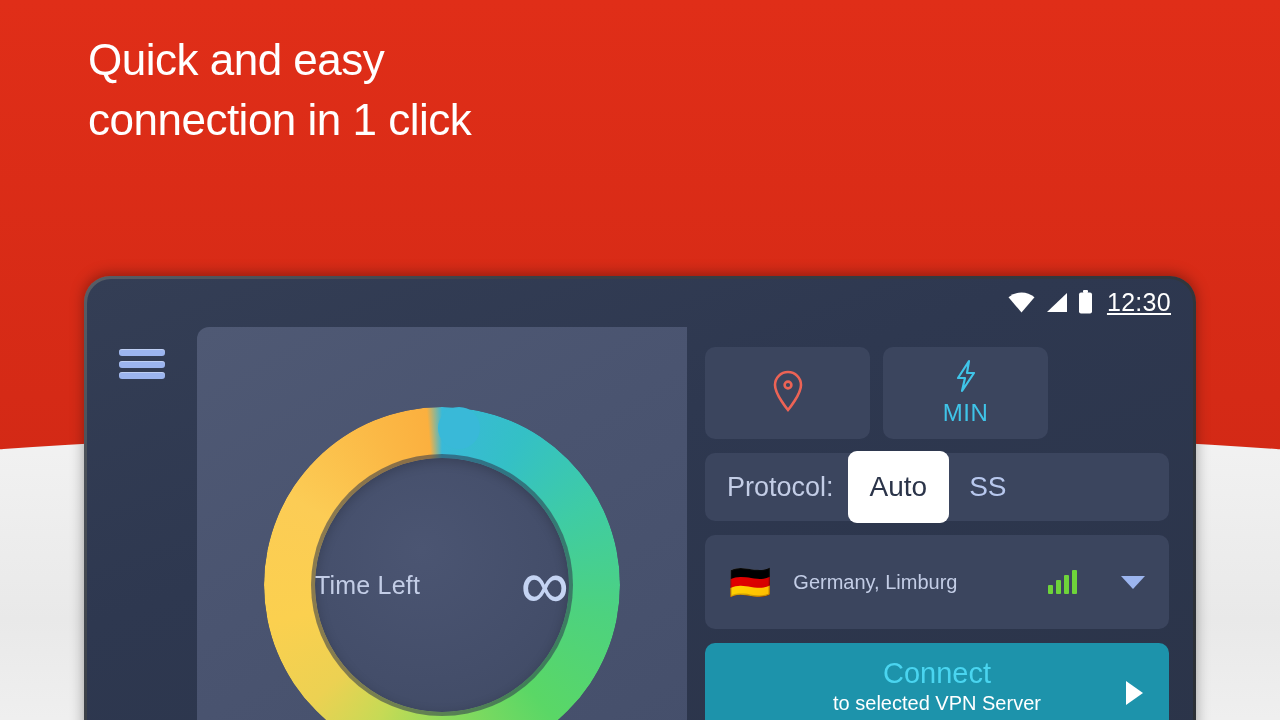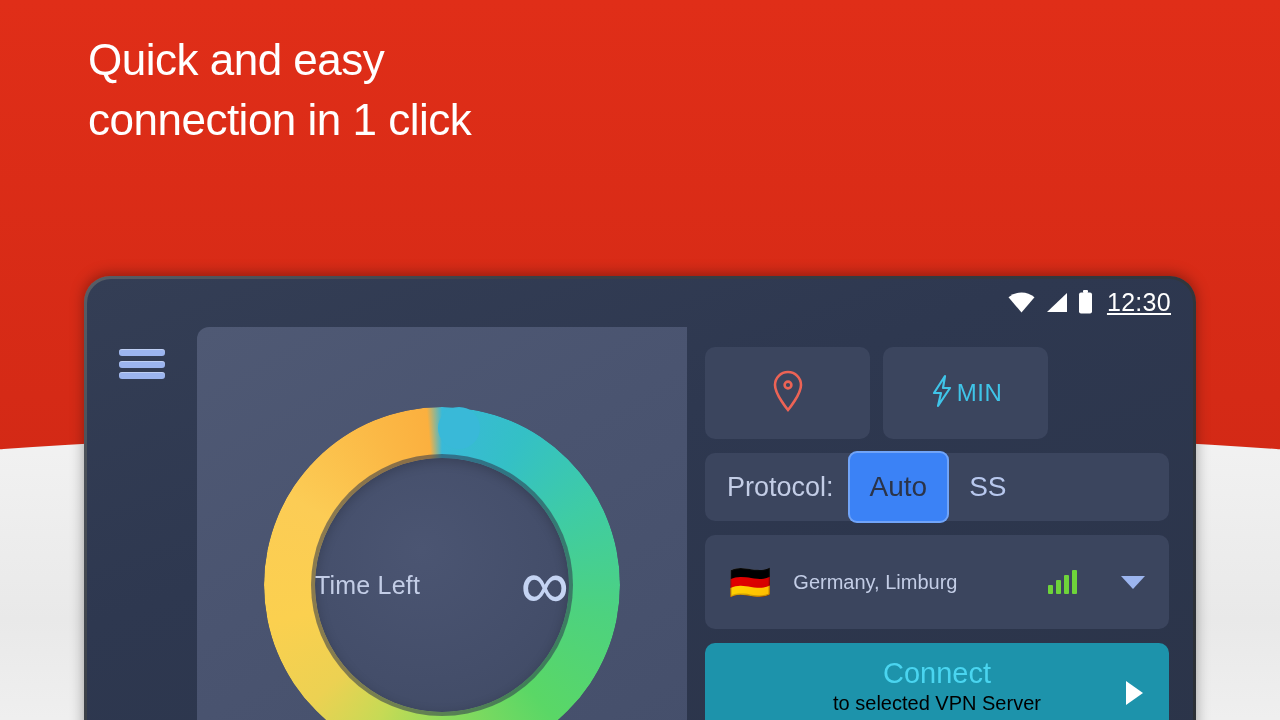--- a/index.html
+++ b/index.html
@@ -163,21 +163,21 @@
     padding:22px 24px 0 18px;
     display:flex; flex-direction:column; gap:14px;
   }
 
   
   #quick-row{ display:flex; align-items:center; gap:13px; }
   .quick-tile{
     height:92px;
     background:#3b455e;
     border-radius:10px;
-    display:flex; 
+    display:flex; flex-direction:column;
     align-items:center; justify-content:center;
     cursor:pointer;
   }
   #location-tile{ width:165px; }
   #speed-tile{ width:165px; gap:2px; }
   #speed-label{ color:#3fc4e8; font-size:24px; letter-spacing:.5px; }
   #check-ip-button{
     margin-left:10px;
     background:#1876c8;
     color:#cfe4f7;
@@ -202,21 +202,21 @@
   #protocol-label{ color:#c3cde6; font-size:27px; }
   .protocol-option{
     color:#b8c8ee;
     font-size:28px;
     padding:4px 6px;
     cursor:pointer;
     background:none; border:none;
     font-family:inherit;
   }
   .protocol-option.selected{
-    background:#3b82f6;
+    background:#ffffff;
     color:#2b3449;
     border-radius:9px;
     padding:20px 22px;
     box-shadow:inset 0 0 0 2px rgba(255,255,255,.28);
   }
 
   
   #server-row{
     height:94px;
     background:#3b455e;
@@ -250,21 +250,21 @@
     border:none;
     border-radius:10px 10px 0 0;
     display:flex; flex-direction:column;
     align-items:center; justify-content:center;
     gap:2px;
     cursor:pointer;
     font-family:inherit;
     overflow:hidden;
   }
   #connect-title{ color:#4ad5f0; font-size:29px; font-weight:normal; }
-  #connect-subtitle{ color:#000000; font-size:20px; }
+  #connect-subtitle{ color:#ffffff; font-size:20px; }
   #connect-arrow{
     position:absolute; right:26px; top:38px;
     width:0;height:0;
     border-top:12px solid transparent;
     border-bottom:12px solid transparent;
     border-left:17px solid #ffffff;
   }
 </style>
 </head>
 <body>

